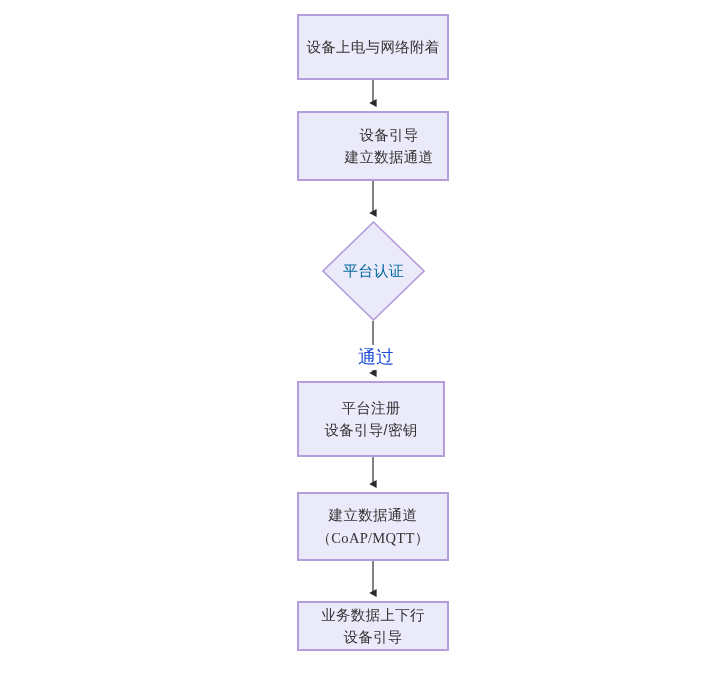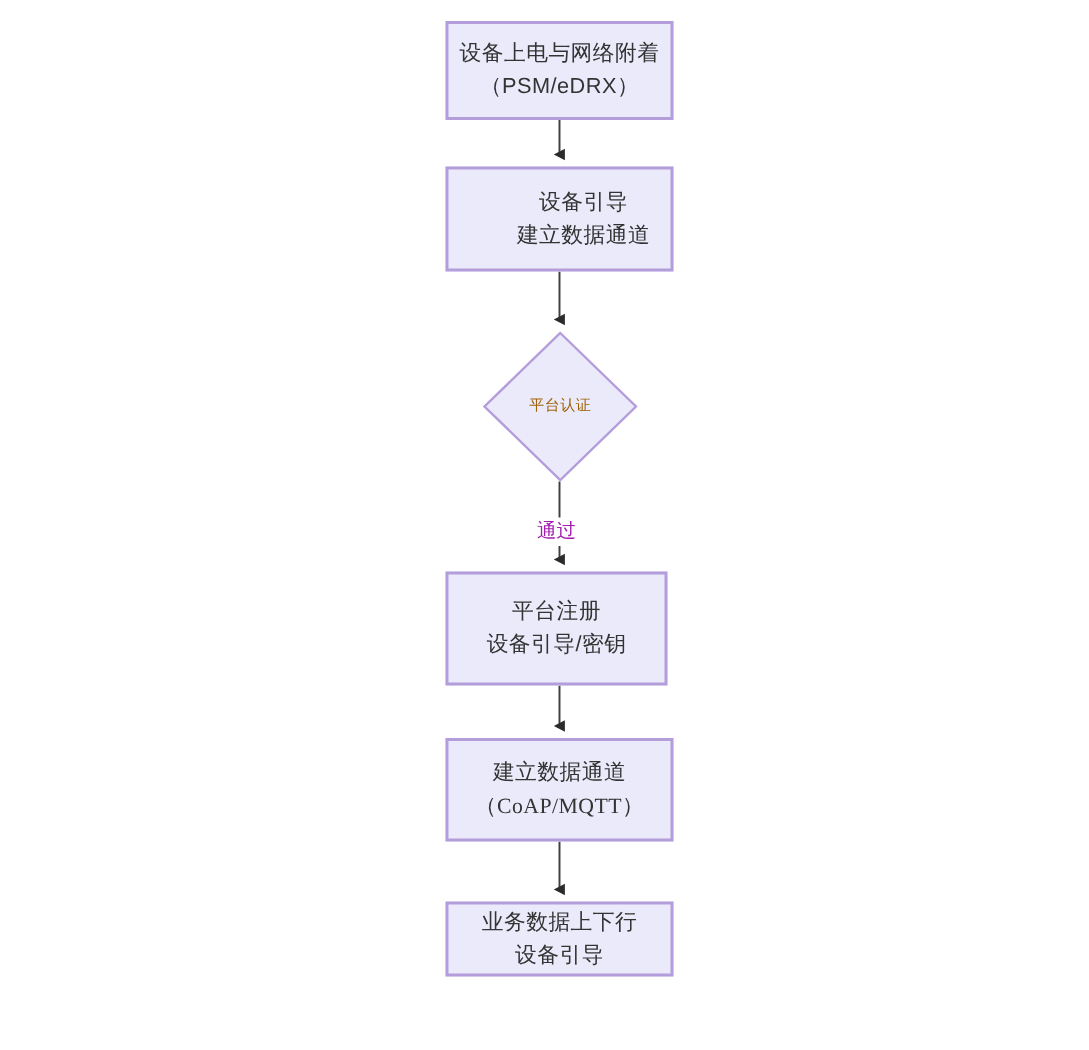--- a/index.html
+++ b/index.html
@@ -50,32 +50,32 @@
   .decision .diamond-shape {
     position: absolute;
     left: 0;
     top: 0;
     width: 100%;
     height: 100%;
   }
   .decision .decision-label {
     position: relative;
     z-index: 2;
-    color: #a16207;
-    font-size: 10px;
+    color: #0369a1;
+    font-size: 15px;
     line-height: 1.55;
     text-align: center;
     letter-spacing: 0.3px;
     white-space: nowrap;
   }
   .edge-label {
     position: absolute;
     background: #ffffff;
-    color: #a21caf;
-    font-size: 13px;
+    color: #1d4ed8;
+    font-size: 18px;
     line-height: 1.3;
     padding: 1px 3px;
     white-space: nowrap;
     z-index: 3;
   }
 </style>
 </head>
 <body>
 
 <svg id="flow-canvas" viewBox="0 0 726 700" xmlns="http://www.w3.org/2000/svg">
@@ -90,21 +90,20 @@
       <line x1="373" y1="321" x2="373" y2="373" stroke="#3f3f3f" stroke-width="1.3" marker-end="url(#arrowhead)"></line>
       <line x1="373" y1="457" x2="373" y2="484" stroke="#3f3f3f" stroke-width="1.3" marker-end="url(#arrowhead)"></line>
       <line x1="373" y1="561" x2="373" y2="593" stroke="#3f3f3f" stroke-width="1.3" marker-end="url(#arrowhead)"></line>
     </g>
 </svg>
 
 <div id="node-layer">
     <div class="edge-label" style="left: 355px; top: 345px;">通过</div>
     <div class="node" style="left: 297px; top: 14px; width: 152px; height: 66px;">
       <span class="line">设备上电与网络附着</span>
-      <span class="line">（PSM/eDRX）</span>
     </div>
     <div class="node" style="left: 297px; top: 111px; width: 152px; height: 70px; padding-left: 32px;">
       <span class="line">设备引导</span>
       <span class="line">建立数据通道</span>
     </div>
     <div class="decision" style="left: 322px; top: 221px; width: 103px; height: 100px;">
       <svg class="diamond-shape" viewBox="0 0 103 100">
         <polygon points="51.5,1 102,50 51.5,99 1,50" fill="#eaeafa" stroke="#b49ddb" stroke-width="1.6"></polygon>
       </svg>
       <div class="decision-label">平台认证</div>

